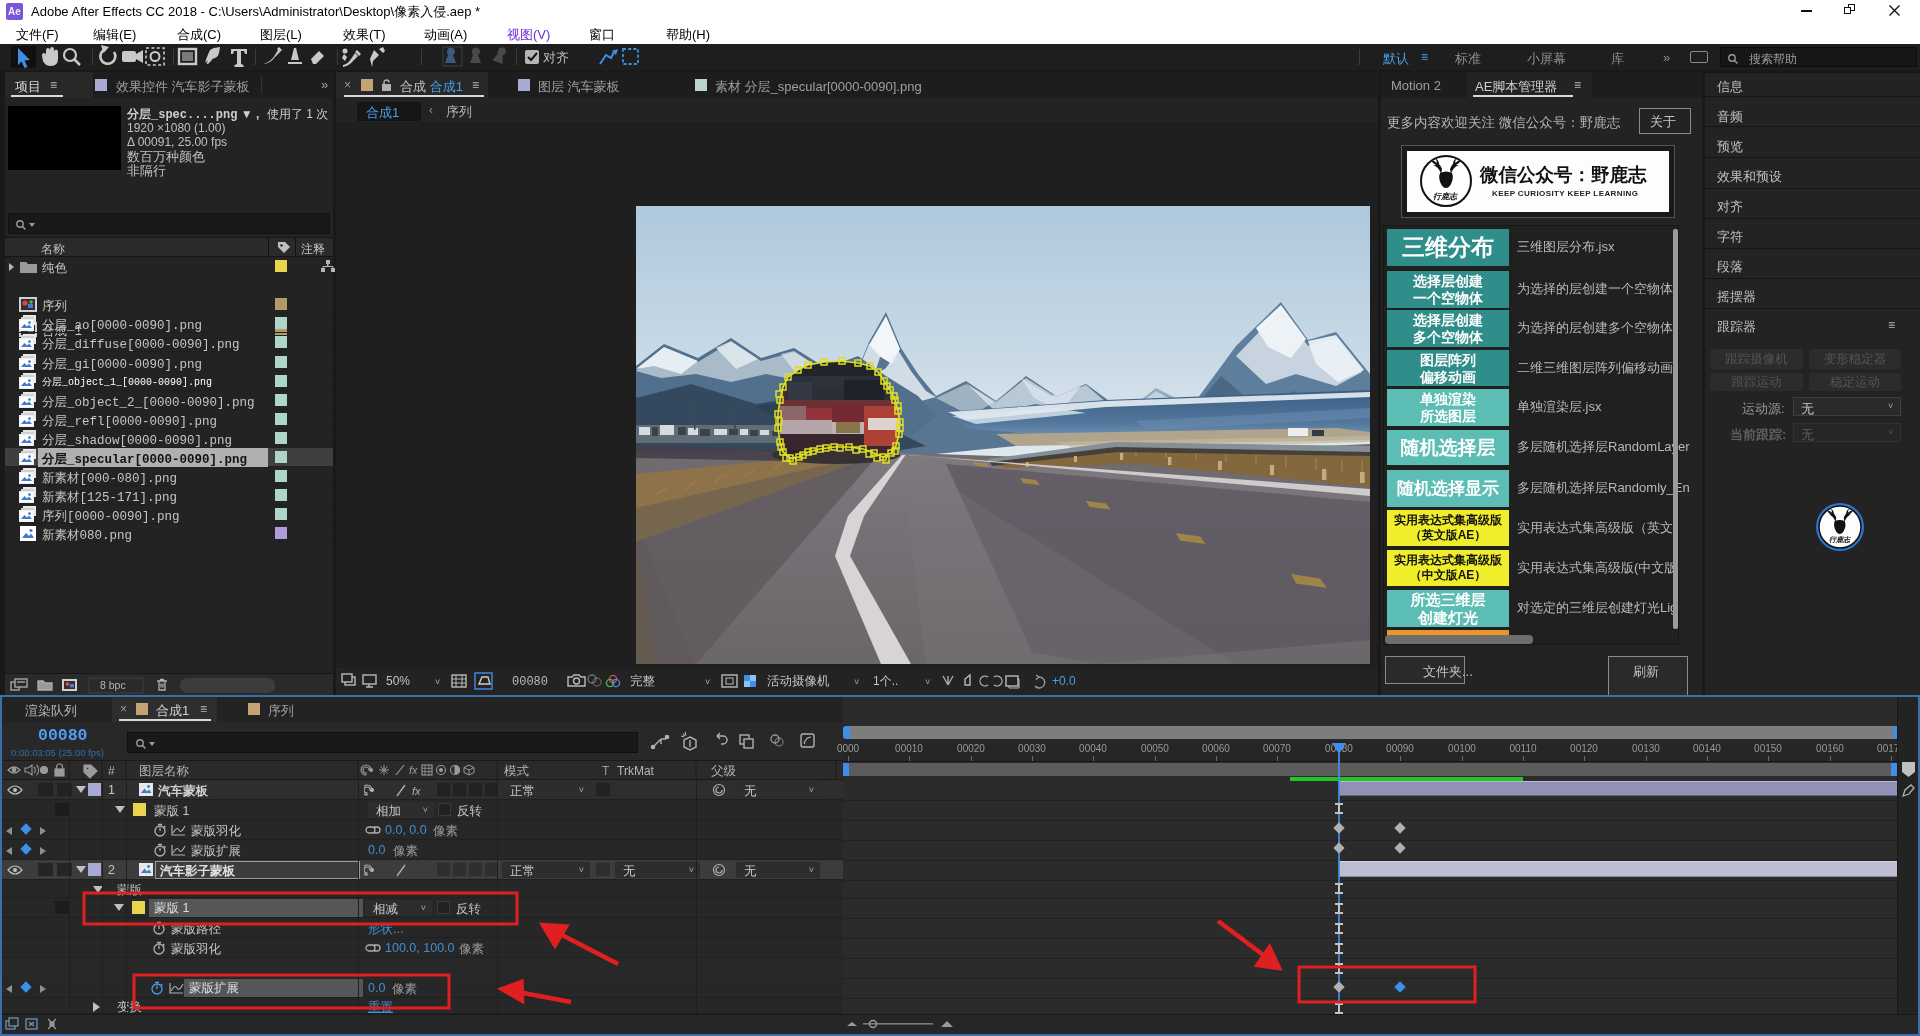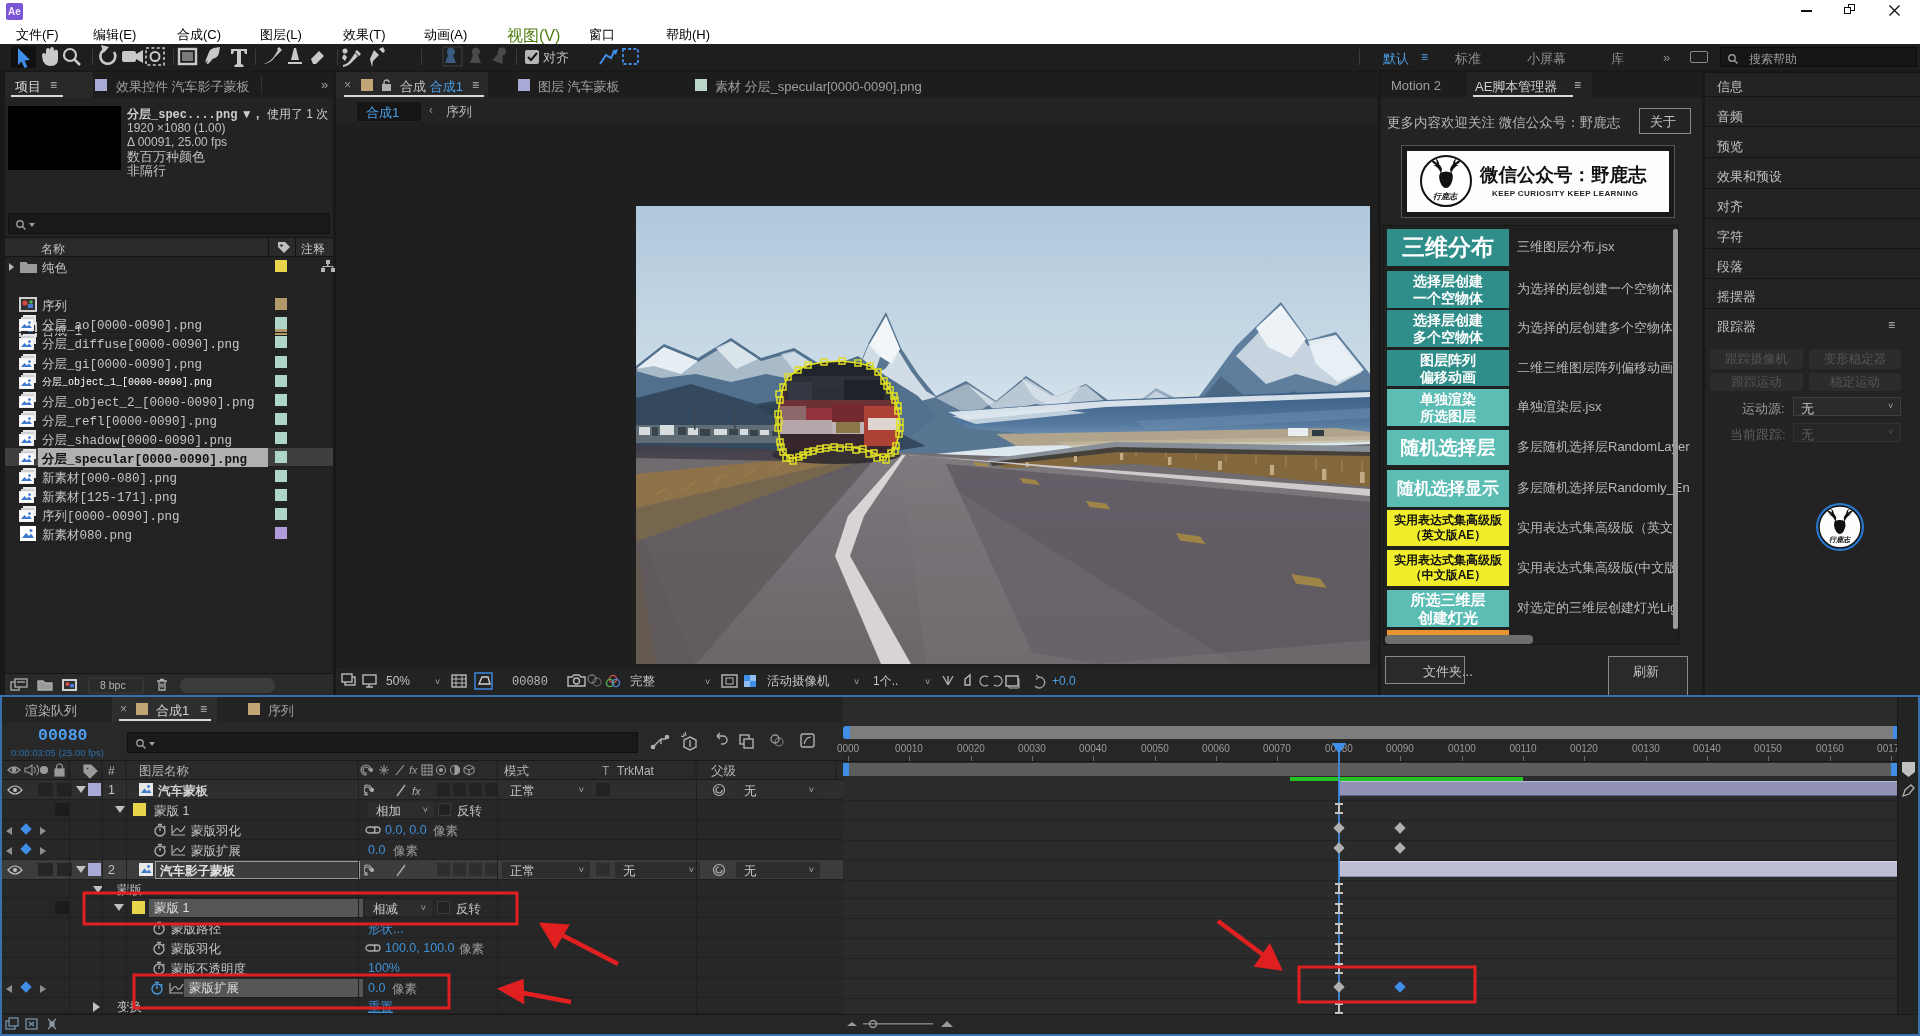--- a/index.html
+++ b/index.html
@@ -11,36 +11,37 @@
 .dg { color:#8f8f8f; }
 .blue { color:#4a9fe8; }
 .sep { position:absolute; width:1px; background:#3c3c3c; }
 </style>
 </head>
 <body>
 <div id="root">
 
 <div class="abs" style="left:0;top:0;width:1920px;height:22px;background:#ffffff;">
   <div class="abs" style="left:6px;top:3px;width:17px;height:17px;background:#7a55d6;border-radius:2px;color:#efe7ff;font-size:10px;font-weight:bold;text-align:center;line-height:17px;">Ae</div>
+  <div class="txt" style="left:31px;top:3px;font-size:13px;color:#000;">Adobe After Effects CC 2018 - C:\Users\Administrator\Desktop\像素入侵.aep *</div>
   <div class="abs" style="left:1801px;top:10px;width:11px;height:1.6px;background:#111;"></div>
   <div class="abs" style="left:1848px;top:4px;width:7px;height:7px;border:1.6px solid #111;"></div>
   <div class="abs" style="left:1844px;top:7px;width:7px;height:7px;border:1.6px solid #111;background:#fff;"></div>
   <svg class="abs" style="left:1889px;top:5px;" width="11" height="11" viewBox="0 0 11 11">
         <path d="M0.5 0.5 L10.5 10.5 M10.5 0.5 L0.5 10.5" stroke="#111" stroke-width="1.4"></path>
       </svg>
 </div>
 
 <div class="abs" style="left:0;top:22px;width:1920px;height:22px;background:#ffffff;">
   <div class="txt" style="left:16px;top:4px;font-size:13px;color:#000;">文件(F)</div>
   <div class="txt" style="left:93px;top:4px;font-size:13px;color:#000;">编辑(E)</div>
   <div class="txt" style="left:177px;top:4px;font-size:13px;color:#000;">合成(C)</div>
   <div class="txt" style="left:260px;top:4px;font-size:13px;color:#000;">图层(L)</div>
   <div class="txt" style="left:343px;top:4px;font-size:13px;color:#000;">效果(T)</div>
   <div class="txt" style="left:424px;top:4px;font-size:13px;color:#000;">动画(A)</div>
-  <div class="txt" style="left:507px;top:4px;font-size:16px;color:#4d7c0f;">视图(V)</div>
+  <div class="txt" style="left:507px;top:4px;font-size:13px;color:#6d28d9;">视图(V)</div>
   <div class="txt" style="left:589px;top:4px;font-size:13px;color:#000;">窗口</div>
   <div class="txt" style="left:666px;top:4px;font-size:13px;color:#000;">帮助(H)</div>
 </div>
 
 <div id="toolbar" class="abs" style="left:0;top:44px;width:1920px;height:26px;background:#1e1e1e;">
   <div class="sep" style="left:92px;top:5px;height:16px;"></div>
   <div class="sep" style="left:173px;top:5px;height:16px;"></div>
   <div class="sep" style="left:255px;top:5px;height:16px;"></div>
   <div class="sep" style="left:337px;top:5px;height:16px;"></div>
   <div class="sep" style="left:421px;top:5px;height:16px;"></div>
@@ -729,21 +730,21 @@
   <div class="txt" style="left:183px;top:246px;font-size:12px;color:#bbb;">≡</div>
   <div class="abs" style="left:5px;top:277px;width:93px;height:20px;background:#2c2c2c;border-radius:3px;color:#555;font-size:12.5px;text-align:center;line-height:20px;">跟踪摄像机</div>
   <div class="abs" style="left:104px;top:277px;width:92px;height:20px;background:#2c2c2c;border-radius:3px;color:#555;font-size:12.5px;text-align:center;line-height:20px;">变形稳定器</div>
   <div class="abs" style="left:5px;top:301px;width:93px;height:18px;background:#2c2c2c;border-radius:3px;color:#555;font-size:12.5px;text-align:center;line-height:18px;">跟踪运动</div>
   <div class="abs" style="left:104px;top:301px;width:92px;height:18px;background:#2c2c2c;border-radius:3px;color:#555;font-size:12.5px;text-align:center;line-height:18px;">稳定运动</div>
   <div class="txt" style="left:37px;top:328px;font-size:13px;color:#9a9a9a;">运动源:</div>
   <div class="abs" style="left:88px;top:325px;width:108px;height:19px;background:#2a2a2a;border:1px solid #3e3e3e;">
         <span class="txt" style="left:7px;top:2px;font-size:13px;color:#c8c8c8;">无</span>
         <span class="txt" style="left:94px;top:3px;font-size:9px;color:#aaa;">˅</span>
       </div>
-  <div class="txt" style="left:25px;top:354px;font-size:13px;color:#5f5f5f;">当前跟踪:</div>
+  <div class="txt" style="left:25px;top:354px;font-size:13px;color:#5f5f5f;font-weight:bold;">当前跟踪:</div>
   <div class="abs" style="left:88px;top:351px;width:108px;height:19px;background:#262626;border:1px solid #323232;">
         <span class="txt" style="left:7px;top:2px;font-size:13px;color:#5f5f5f;">无</span>
         <span class="txt" style="left:94px;top:3px;font-size:9px;color:#555;">˅</span>
       </div>
   <svg class="abs" style="left:109px;top:429px;" width="52" height="52" viewBox="0 0 52 52">
   <circle cx="26" cy="26" r="24" fill="#2b7fe0" opacity="0.9"></circle>
   <circle cx="26" cy="26" r="21" fill="#fdfdfd" stroke="#111" stroke-width="1.5"></circle>
   <g fill="#111">
     <path d="M21.5 21 q-1.7-6-6.8-7.6 l2.5 0 q-3.4-1.7-4.2-4.2 q3.4 0.8 5.1 2.5 q0-2.5-1.7-4.2 q3.4 1.7 3.4 5.1 q1.7 1.7 2.5 4.2 z"></path>
     <path d="M30.5 21 q1.7-6 6.8-7.6 l-2.5 0 q3.4-1.7 4.2-4.2 q-3.4 0.8-5.1 2.5 q0-2.5 1.7-4.2 q-3.4 1.7-3.4 5.1 q-1.7 1.7-2.5 4.2 z"></path>
@@ -994,28 +995,20 @@
         <svg class="abs" style="left:152px;top:3px;" width="14" height="14" viewBox="0 0 14 14">
           <circle cx="7" cy="8" r="5" fill="none" stroke="#b0b0b0" stroke-width="1.3"></circle>
           <path d="M7 8 L7 4.5 M5 1.5 h4 M11 3 l1.5 1.5" stroke="#b0b0b0" stroke-width="1.3" fill="none"></path>
         </svg>
         <div class="txt" style="left:171px;top:3px;font-size:12.5px;color:#c5c5c5;">蒙版羽化</div>
         <svg class="abs" style="left:365px;top:5px;" width="16" height="10" viewBox="0 0 16 10">
           <path d="M4 2 h3 a3 3 0 0 1 0 6 h-3 a3 3 0 0 1 0-6 z M9 2 h3 a3 3 0 0 1 0 6 h-3" fill="none" stroke="#b0b0b0" stroke-width="1.3"></path>
         </svg>
         <div class="txt" style="left:385px;top:3px;font-size:12.5px;color:#3f8fd6;">100.0, 100.0</div>
         <div class="txt" style="left:459px;top:3px;font-size:12.5px;color:#9a9a9a;">像素</div>
-      </div>
-<div class="abs" style="left:0;top:261px;width:843px;height:20px;background:#272727;border-bottom:1px solid #1f1f1f;">
-        <svg class="abs" style="left:152px;top:3px;" width="14" height="14" viewBox="0 0 14 14">
-          <circle cx="7" cy="8" r="5" fill="none" stroke="#b0b0b0" stroke-width="1.3"></circle>
-          <path d="M7 8 L7 4.5 M5 1.5 h4 M11 3 l1.5 1.5" stroke="#b0b0b0" stroke-width="1.3" fill="none"></path>
-        </svg>
-        <div class="txt" style="left:171px;top:3px;font-size:12.5px;color:#c5c5c5;">蒙版不透明度</div>
-        <div class="txt" style="left:368px;top:3px;font-size:12.5px;color:#3f8fd6;">100%</div>
       </div>
 <div class="abs" style="left:0;top:281px;width:843px;height:20px;background:#272727;border-bottom:1px solid #1f1f1f;">
         <div class="abs" style="left:6px;top:7px;width:0;height:0;border-top:4px solid transparent;border-bottom:4px solid transparent;border-right:6px solid #8f8f8f;"></div>
         <div class="abs" style="left:22px;top:5px;width:8px;height:8px;background:#3f8fe8;transform:rotate(45deg);"></div>
         <div class="abs" style="left:40px;top:7px;width:0;height:0;border-top:4px solid transparent;border-bottom:4px solid transparent;border-left:6px solid #8f8f8f;"></div>
         <svg class="abs" style="left:150px;top:3px;" width="14" height="14" viewBox="0 0 14 14">
           <circle cx="7" cy="8" r="5" fill="none" stroke="#4a9fe8" stroke-width="1.3"></circle>
           <path d="M7 8 L7 4.5 M5 1.5 h4 M11 3 l1.5 1.5" stroke="#4a9fe8" stroke-width="1.3" fill="none"></path>
         </svg>
         <svg class="abs" style="left:169px;top:4px;" width="15" height="12" viewBox="0 0 15 12">

